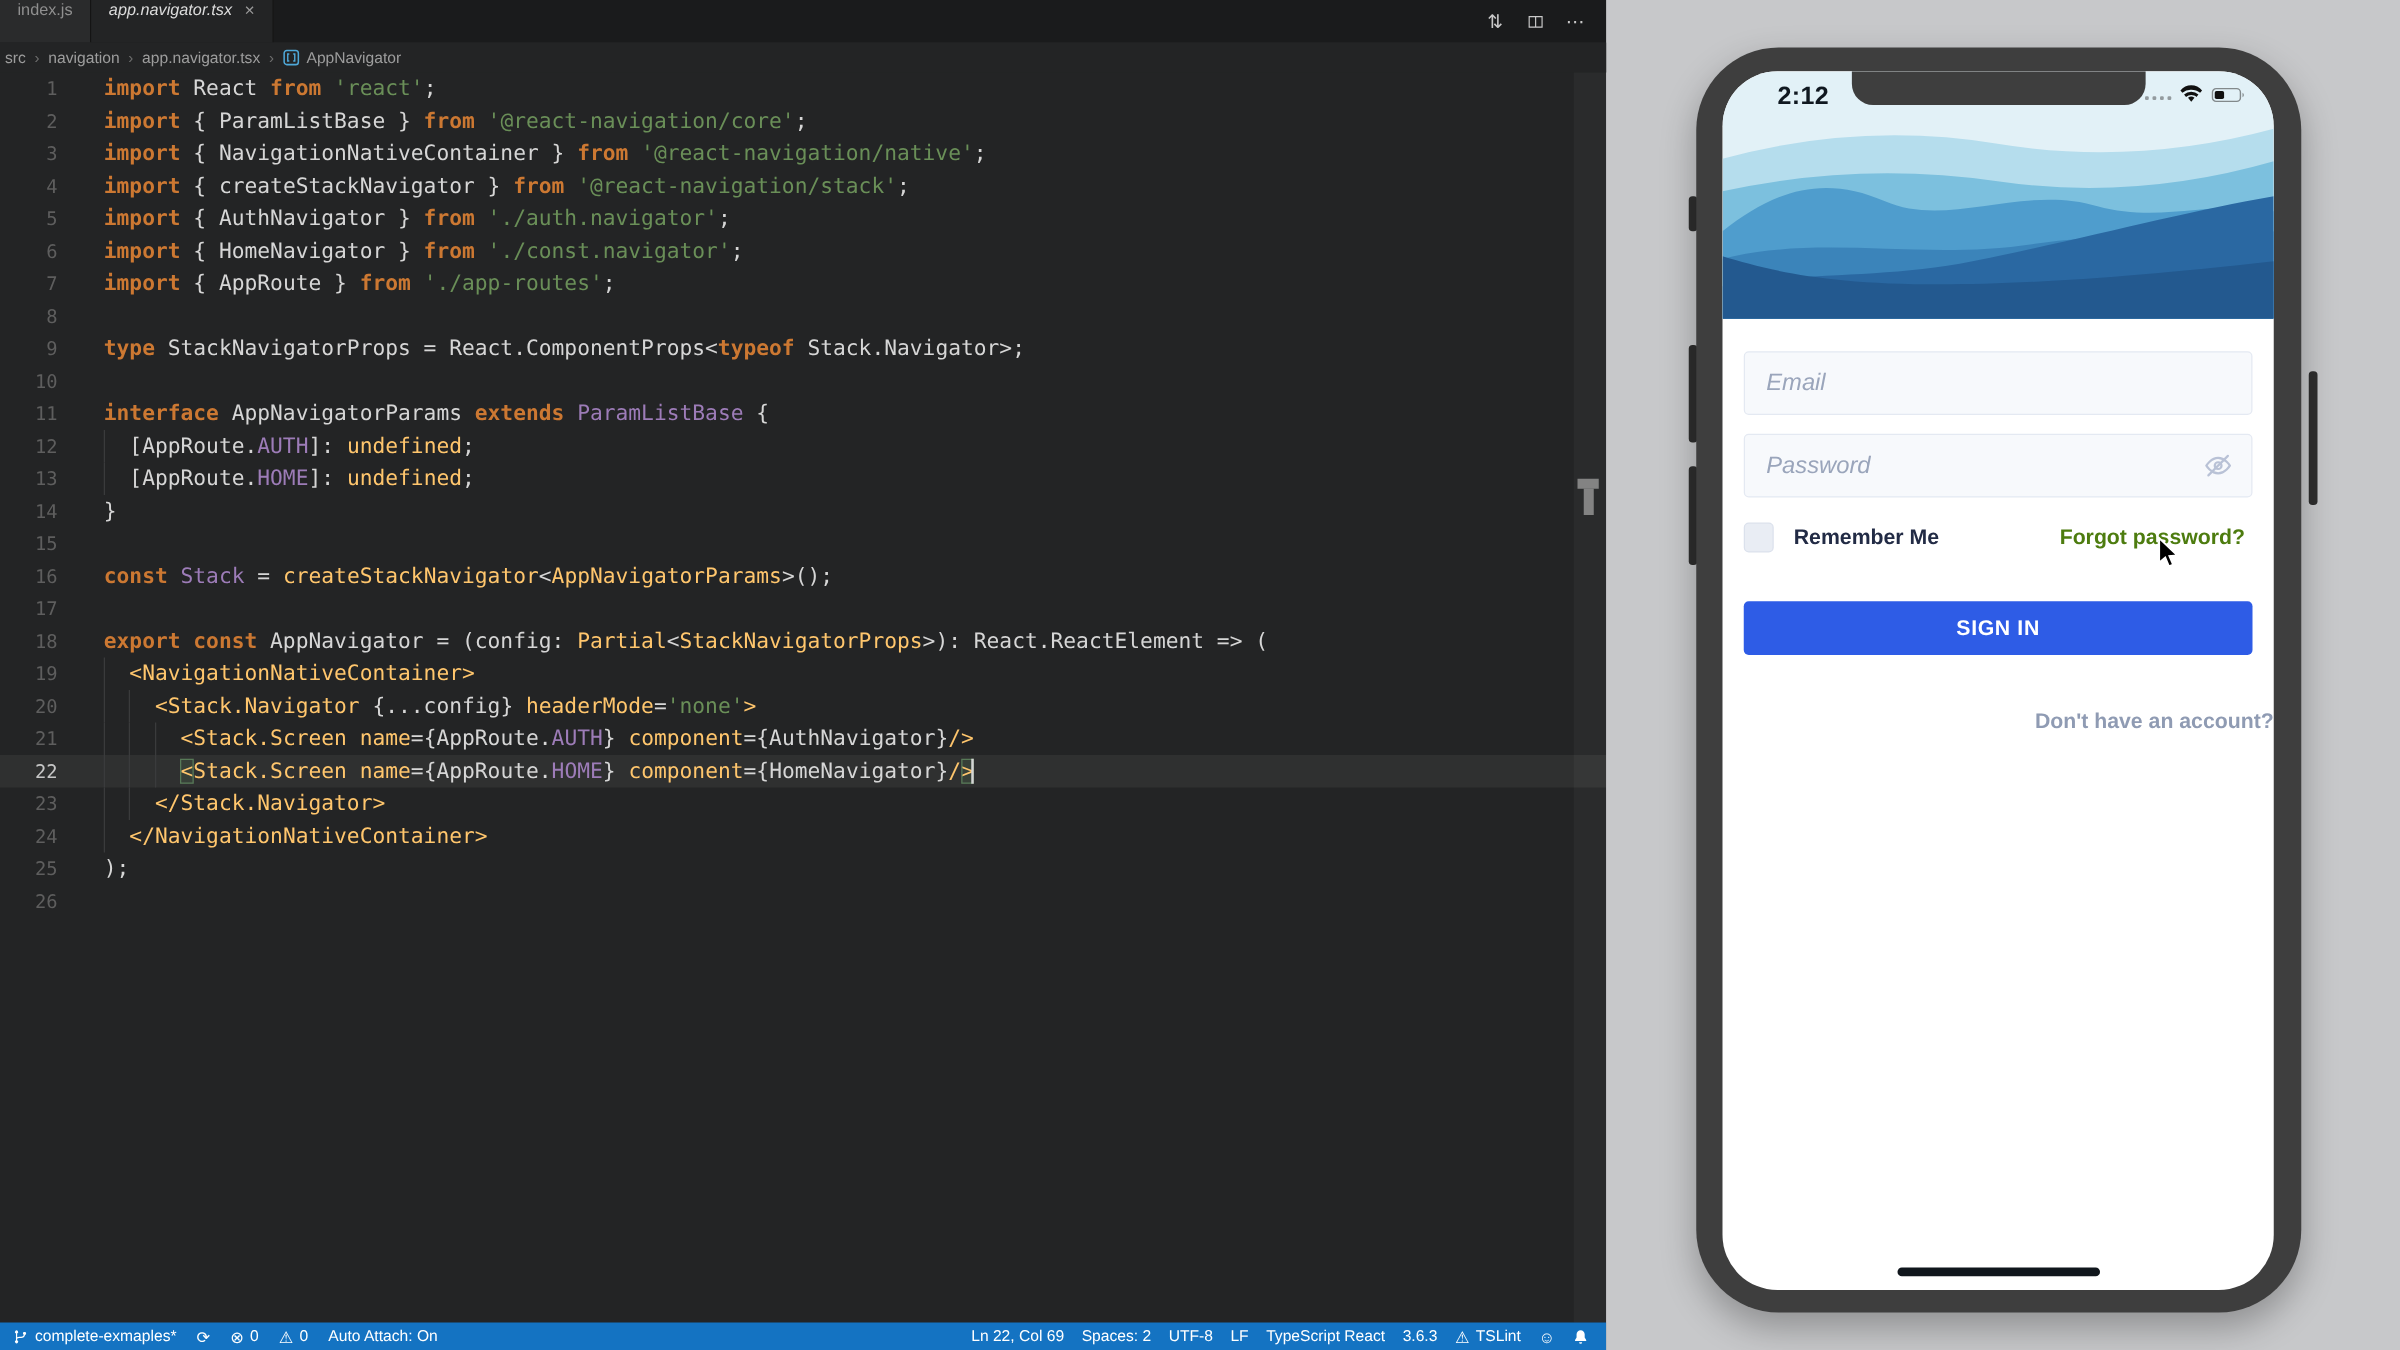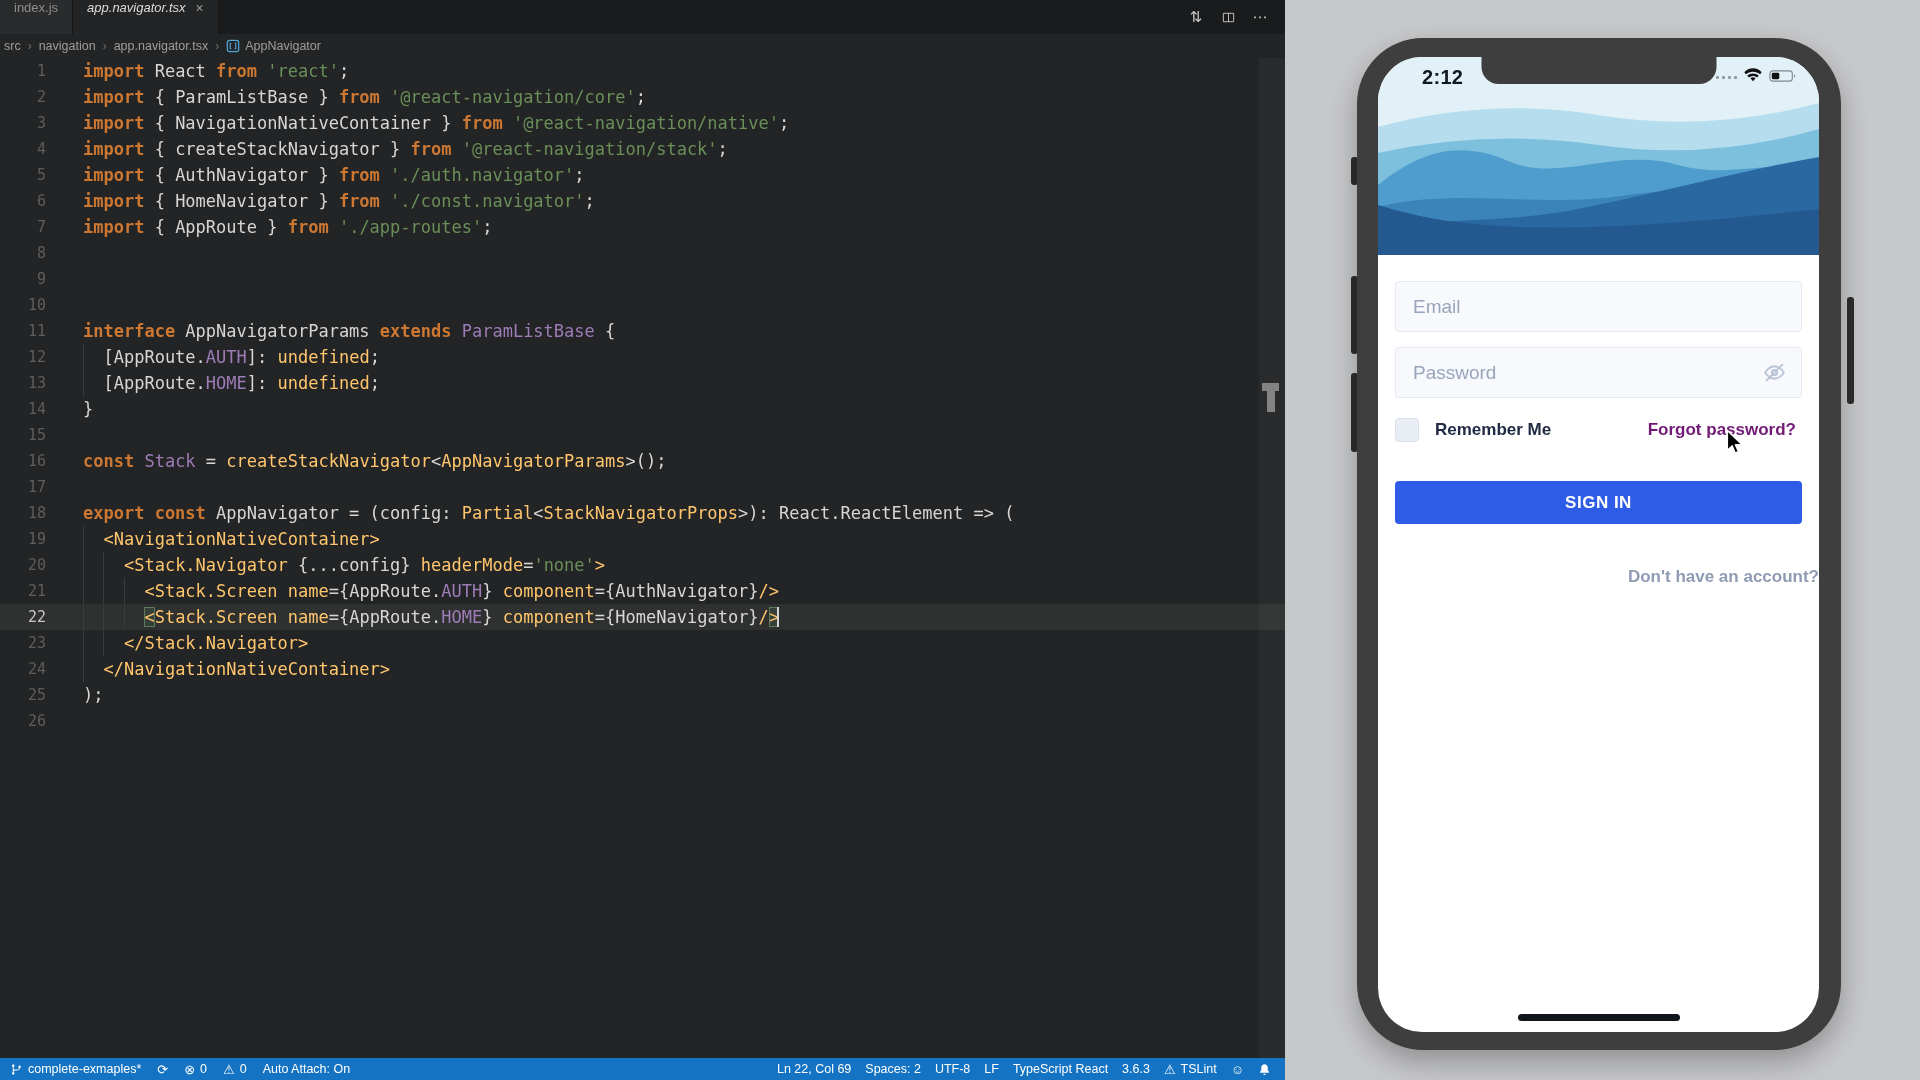--- a/index.html
+++ b/index.html
@@ -50,30 +50,30 @@
   #phone-screen{position:absolute;left:1378px;top:57px;width:441px;height:975px;background:#ffffff;border-radius:44px;overflow:hidden;}
   #notch{position:absolute;left:50%;transform:translateX(-50%);top:0;width:235px;height:27px;background:#3e3e3e;border-radius:0 0 17px 17px;z-index:5;}
   #phone-statusrow{position:absolute;left:0;top:7px;width:100%;height:26px;z-index:6;}
   #phone-time{position:absolute;left:44px;top:2px;font-size:20px;font-weight:bold;color:#101820;letter-spacing:.3px;}
   #phone-status-icons{position:absolute;right:22px;top:4px;display:flex;align-items:center;gap:6px;}
   .cell-dots{display:flex;gap:3px;align-items:center;opacity:.45;}
   .cell-dots i{width:3px;height:3px;background:#333;border-radius:1px;}
 
   #hero{position:absolute;left:0;top:0;width:441px;height:198px;}
 
-  .field{position:absolute;left:17px;width:407px;height:51px;background:#f7f9fc;border:1px solid #e4e9f2;border-radius:4px;box-sizing:border-box;padding:0 44px 0 17px;font-family:"Liberation Sans",sans-serif;font-size:19px;color:#222b45;outline:none;}
+  .field{position:absolute;left:17px;width:407px;height:51px;background:#f7f9fc;border:1px solid #e4e9f2;border-radius:4px;box-sizing:border-box;padding:0 44px 0 17px;font-family:"Liberation Sans",sans-serif;font-size:19px;color:#222b45;outline:none;font-style:italic;}
   .field::placeholder{color:#9aa5bb;}
   #email-field{top:224px;}
   #password-field{top:290px;}
   #eye-btn{position:absolute;left:383px;top:303px;width:26px;height:26px;border:none;background:transparent;padding:0;cursor:pointer;}
 
   #remember-row{position:absolute;left:17px;top:360px;width:407px;height:26px;display:flex;align-items:center;}
   #remember-checkbox{width:24px;height:24px;background:#e9edf4;border:1px solid #dbe1ec;border-radius:4px;box-sizing:border-box;cursor:pointer;}
   #remember-label{margin-left:16px;font-size:17px;font-weight:bold;color:#222b45;}
-  #forgot-link{margin-left:auto;margin-right:6px;font-size:17px;font-weight:bold;color:#701a75;cursor:pointer;padding-left:12px;}
+  #forgot-link{margin-left:auto;margin-right:6px;font-size:17px;font-weight:bold;color:#4d7c0f;cursor:pointer;padding-left:12px;}
 
   #signin-btn{position:absolute;left:17px;top:424px;width:407px;height:43px;background:#2e5ce6;border:none;border-radius:4px;color:#fff;font-family:"Liberation Sans",sans-serif;font-size:17px;font-weight:bold;letter-spacing:.5px;cursor:pointer;}
   #signup-link{position:absolute;left:0;top:510px;width:100%;text-align:right;font-size:17px;font-weight:bold;color:#8f9bb3;cursor:pointer;}
 
   #home-indicator{position:absolute;left:50%;transform:translateX(-50%);top:957px;width:162px;height:7px;background:#10161c;border-radius:4px;cursor:pointer;}
   #mouse-cursor{position:absolute;left:345px;top:372px;z-index:9;}
 </style>
 </head>
 <body>
 
@@ -128,21 +128,21 @@
     <div id="code">
       <div>
           <div class="code-line"><span class="ln">1</span><span class="lt"><span class="tok-k">import </span><span class="tok-p">React </span><span class="tok-k">from </span><span class="tok-s">'react'</span><span class="tok-p">;</span></span></div>
           <div class="code-line"><span class="ln">2</span><span class="lt"><span class="tok-k">import </span><span class="tok-p">{ ParamListBase } </span><span class="tok-k">from </span><span class="tok-s">'@react-navigation/core'</span><span class="tok-p">;</span></span></div>
           <div class="code-line"><span class="ln">3</span><span class="lt"><span class="tok-k">import </span><span class="tok-p">{ NavigationNativeContainer } </span><span class="tok-k">from </span><span class="tok-s">'@react-navigation/native'</span><span class="tok-p">;</span></span></div>
           <div class="code-line"><span class="ln">4</span><span class="lt"><span class="tok-k">import </span><span class="tok-p">{ createStackNavigator } </span><span class="tok-k">from </span><span class="tok-s">'@react-navigation/stack'</span><span class="tok-p">;</span></span></div>
           <div class="code-line"><span class="ln">5</span><span class="lt"><span class="tok-k">import </span><span class="tok-p">{ AuthNavigator } </span><span class="tok-k">from </span><span class="tok-s">'./auth.navigator'</span><span class="tok-p">;</span></span></div>
           <div class="code-line"><span class="ln">6</span><span class="lt"><span class="tok-k">import </span><span class="tok-p">{ HomeNavigator } </span><span class="tok-k">from </span><span class="tok-s">'./const.navigator'</span><span class="tok-p">;</span></span></div>
           <div class="code-line"><span class="ln">7</span><span class="lt"><span class="tok-k">import </span><span class="tok-p">{ AppRoute } </span><span class="tok-k">from </span><span class="tok-s">'./app-routes'</span><span class="tok-p">;</span></span></div>
           <div class="code-line"><span class="ln">8</span><span class="lt"></span></div>
-          <div class="code-line"><span class="ln">9</span></div>
+          <div class="code-line"><span class="ln">9</span><span class="lt"><span class="tok-k">type </span><span class="tok-p">StackNavigatorProps = React.ComponentProps&lt;</span><span class="tok-k">typeof </span><span class="tok-p">Stack.Navigator&gt;;</span></span></div>
           <div class="code-line"><span class="ln">10</span><span class="lt"></span></div>
           <div class="code-line"><span class="ln">11</span><span class="lt"><span class="tok-k">interface </span><span class="tok-p">AppNavigatorParams </span><span class="tok-k">extends </span><span class="tok-t">ParamListBase </span><span class="tok-p">{</span></span></div>
           <div class="code-line"><span class="ln">12</span><span class="lt"><i class="guide" style="left: 0px;"></i><span class="tok-p">  [AppRoute.</span><span class="tok-t">AUTH</span><span class="tok-p">]: </span><span class="tok-f">undefined</span><span class="tok-p">;</span></span></div>
           <div class="code-line"><span class="ln">13</span><span class="lt"><i class="guide" style="left: 0px;"></i><span class="tok-p">  [AppRoute.</span><span class="tok-t">HOME</span><span class="tok-p">]: </span><span class="tok-f">undefined</span><span class="tok-p">;</span></span></div>
           <div class="code-line"><span class="ln">14</span><span class="lt"><span class="tok-p">}</span></span></div>
           <div class="code-line"><span class="ln">15</span><span class="lt"></span></div>
           <div class="code-line"><span class="ln">16</span><span class="lt"><span class="tok-k">const </span><span class="tok-t">Stack </span><span class="tok-p">= </span><span class="tok-f">createStackNavigator</span><span class="tok-p">&lt;</span><span class="tok-f">AppNavigatorParams</span><span class="tok-p">&gt;();</span></span></div>
           <div class="code-line"><span class="ln">17</span><span class="lt"></span></div>
           <div class="code-line"><span class="ln">18</span><span class="lt"><span class="tok-k">export const </span><span class="tok-p">AppNavigator = (config: </span><span class="tok-f">Partial</span><span class="tok-p">&lt;</span><span class="tok-f">StackNavigatorProps</span><span class="tok-p">&gt;): React.ReactElement =&gt; (</span></span></div>
           <div class="code-line"><span class="ln">19</span><span class="lt"><i class="guide" style="left: 0px;"></i><span class="tok-p">  </span><span class="tok-f">&lt;NavigationNativeContainer&gt;</span></span></div>

